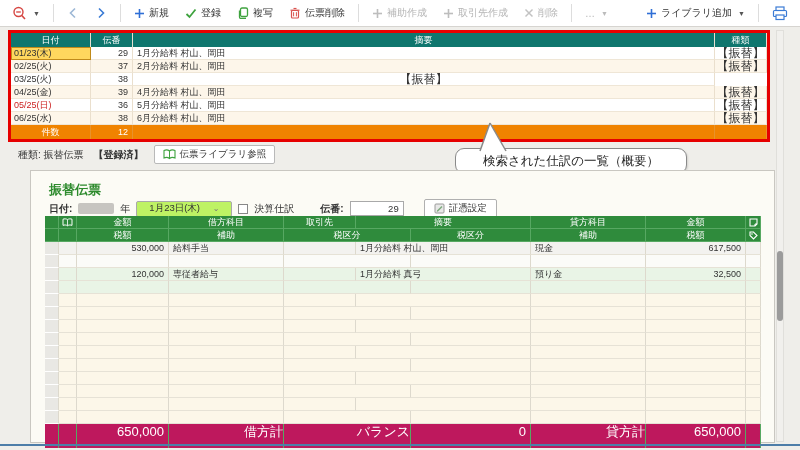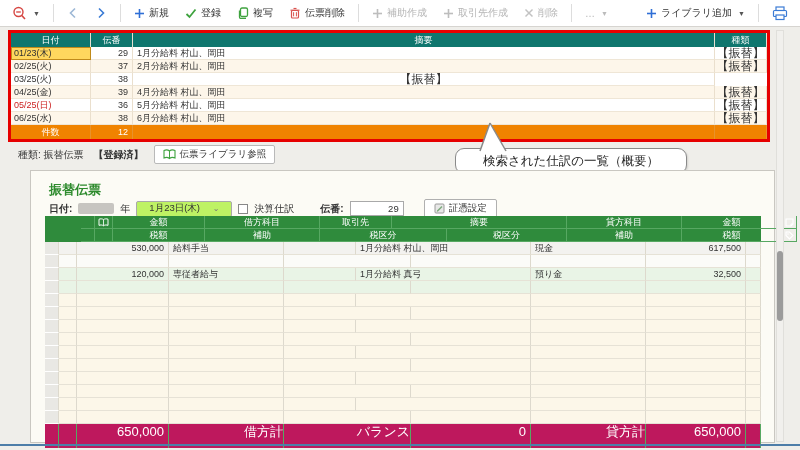--- a/index.html
+++ b/index.html
@@ -54,21 +54,21 @@
   .selbox { display:flex; align-items:center; justify-content:space-between; width:96px; height:16px; background:#bef264; border:1px solid #a9a9a9; border-radius:2px; padding:0 12px; font-size:9.5px; }
   .selbox .sel-caret { color:#777; font-size:8px; }
   .chk { width:10px; height:10px; background:#fff; border:1px solid #888; display:inline-block; }
   .numbox { width:54px; height:15px; background:#fff; border:1px solid #a9a9a9; text-align:right; padding:0 4px; line-height:14px; font-size:9.5px; }
   .ev-btn { display:flex; align-items:center; gap:4px; background:#fff; border:1px solid #b0b0b0; border-radius:2px; padding:2px 9px; font-size:9.5px; color:#333; }
 
   
   .slip-table { position:absolute; left:14px; top:45px; width:716px; }
   .g1 { display:grid; grid-template-columns:14px 18px 92px 115px 72px 175px 115px 100px 15px; }
   .g2 { display:grid; grid-template-columns:14px 18px 92px 115px 127px 120px 115px 100px 15px; }
-  .shead { background:#2f8b3c; color:#fff; height:13px; line-height:13px; font-size:9px;padding-left:36px; }
+  .shead { background:#2f8b3c; color:#fff; height:13px; line-height:13px; font-size:9px; }
   .shead > div { text-align:center; border-right:1px solid #57a862; border-bottom:1px solid #57a862; overflow:hidden; }
   .srow { height:13px; line-height:13px; font-size:9px; }
   .srow > div { border-right:1px solid #ddd9cd; border-bottom:1px solid #e6e2d6; overflow:hidden; white-space:nowrap; }
   .srow > .gut { background:#e9e8e4; border-bottom:1px solid #fff; }
   .amt { text-align:right; padding-right:4px; }
   .txt { padding-left:4px; }
   .bg-row0 { background:#f3f2ef; }
   .bg-row0t { background:#fbfbf8; }
   .bg-row1 { background:#e9f4e6; }
   .bg-empty { background:#fcf7e9; }

